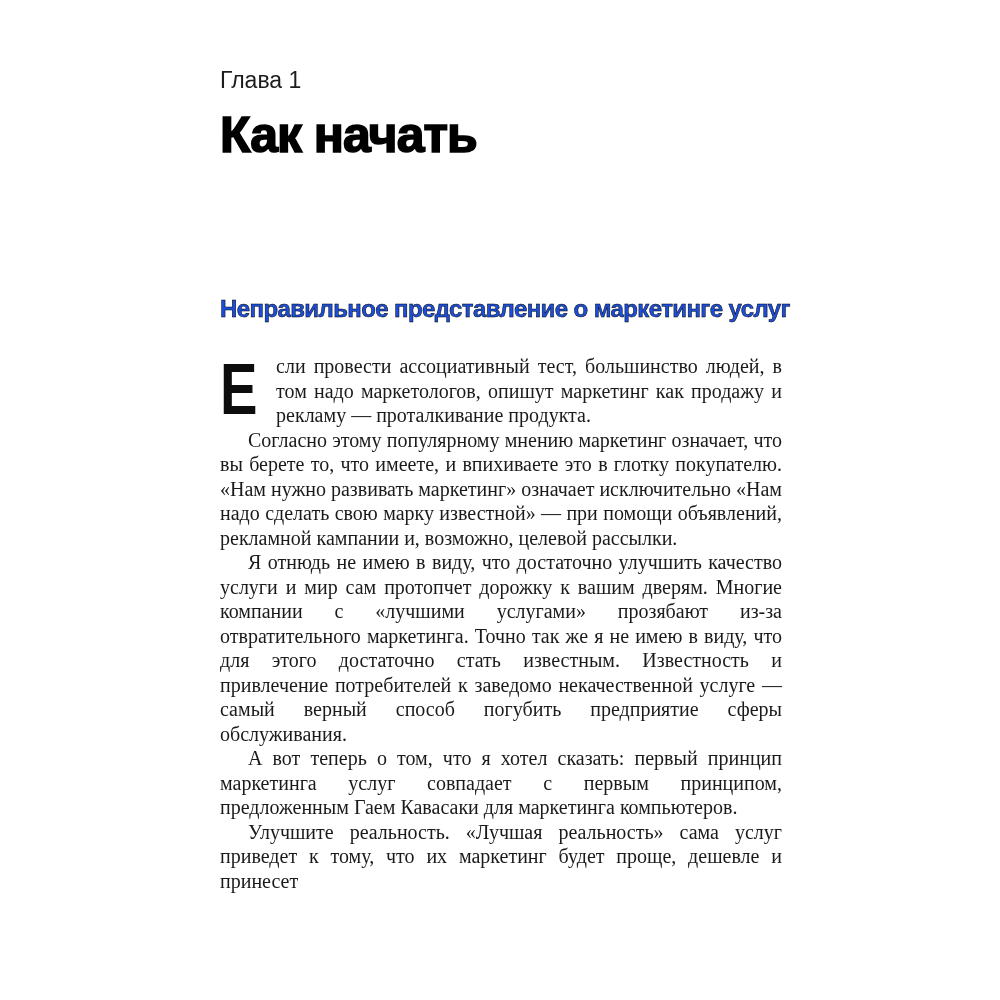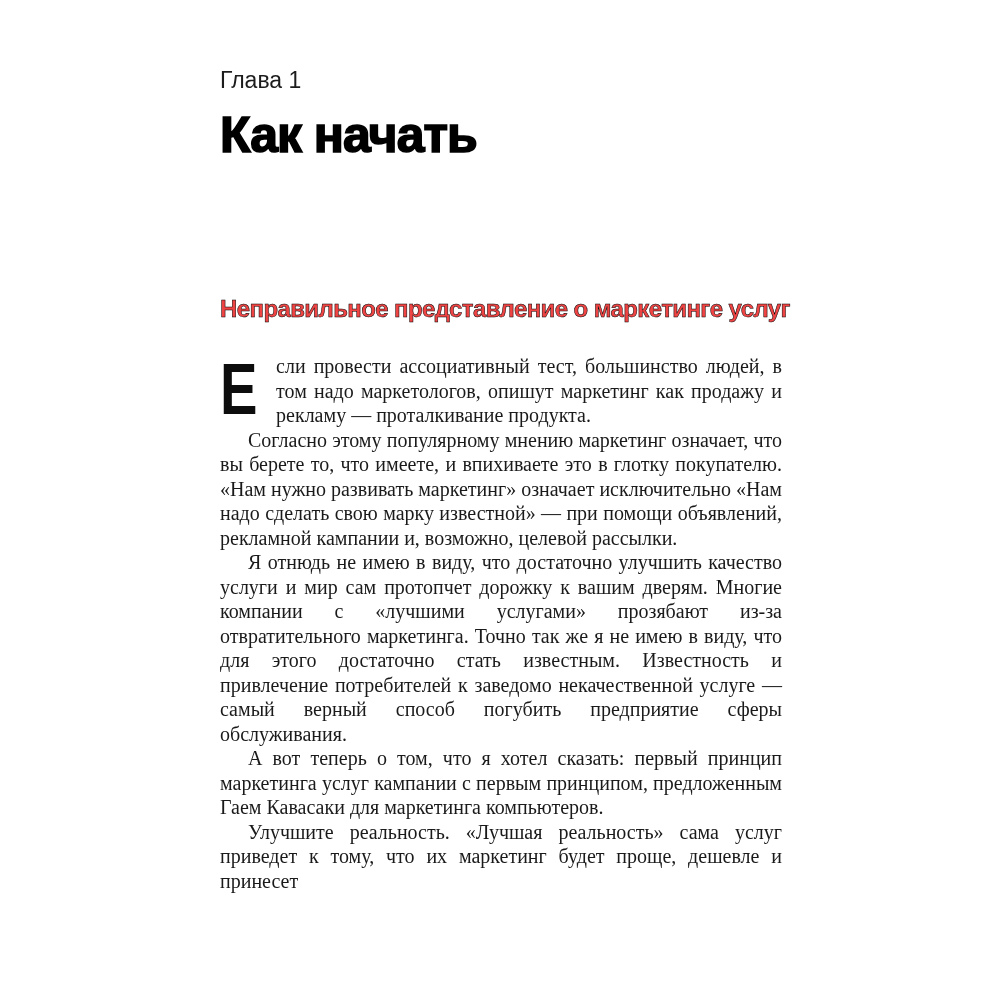--- a/index.html
+++ b/index.html
@@ -39,21 +39,21 @@
     color: #000000;
     letter-spacing: -1px;
     -webkit-text-stroke: 1.6px #000000;
   }
   .section-heading {
     margin: 136px 0 0 0;
     font-family: "Liberation Sans", sans-serif;
     font-size: 24px;
     font-weight: 700;
     line-height: 26px;
-    color: #ef4444;
+    color: #1d4ed8;
     letter-spacing: -0.6px;
     -webkit-text-stroke: 0.5px #000000;
     white-space: nowrap;
   }
   .body-text {
     margin-top: 32px;
     font-size: 20px;
     line-height: 24.5px;
     text-align: justify;
     color: #1a1a1a;
@@ -92,18 +92,18 @@
     </header>
 
     <h2 class="section-heading">Неправильное представление о маркетинге услуг</h2>
 
     <div class="body-text">
       <p class="para">
         <span class="dropcap">Е</span><span>сли провести ассоциативный тест, большинство людей, в том надо маркетологов, опишут маркетинг как продажу и рекламу — проталкивание продукта.</span>
       </p>
       <p class="para indent">Согласно этому популярному мнению маркетинг означает, что вы берете то, что имеете, и впихиваете это в глотку покупателю. «Нам нужно развивать маркетинг» означает исключительно «Нам надо сделать свою марку известной» — при помощи объявлений, рекламной кампании и, возможно, целевой рассылки.</p>
       <p class="para indent">Я отнюдь не имею в виду, что достаточно улучшить качество услуги и мир сам протопчет дорожку к вашим дверям. Многие компании с «лучшими услугами» прозябают из-за отвратительного маркетинга. Точно так же я не имею в виду, что для этого достаточно стать известным. Известность и привлечение потребителей к заведомо некачественной услуге — самый верный способ погубить предприятие сферы обслуживания.</p>
-      <p class="para indent">А вот теперь о том, что я хотел сказать: первый принцип маркетинга услуг кампании с первым принципом, предложенным Гаем Кавасаки для маркетинга компьютеров.</p>
+      <p class="para indent">А вот теперь о том, что я хотел сказать: первый принцип маркетинга услуг совпадает с первым принципом, предложенным Гаем Кавасаки для маркетинга компьютеров.</p>
       <p class="para indent">Улучшите реальность. «Лучшая реальность» сама услуг приведет к тому, что их маркетинг будет проще, дешевле и принесет</p>
     </div>
 
   </div>
 </div>
 
 </body></html>

